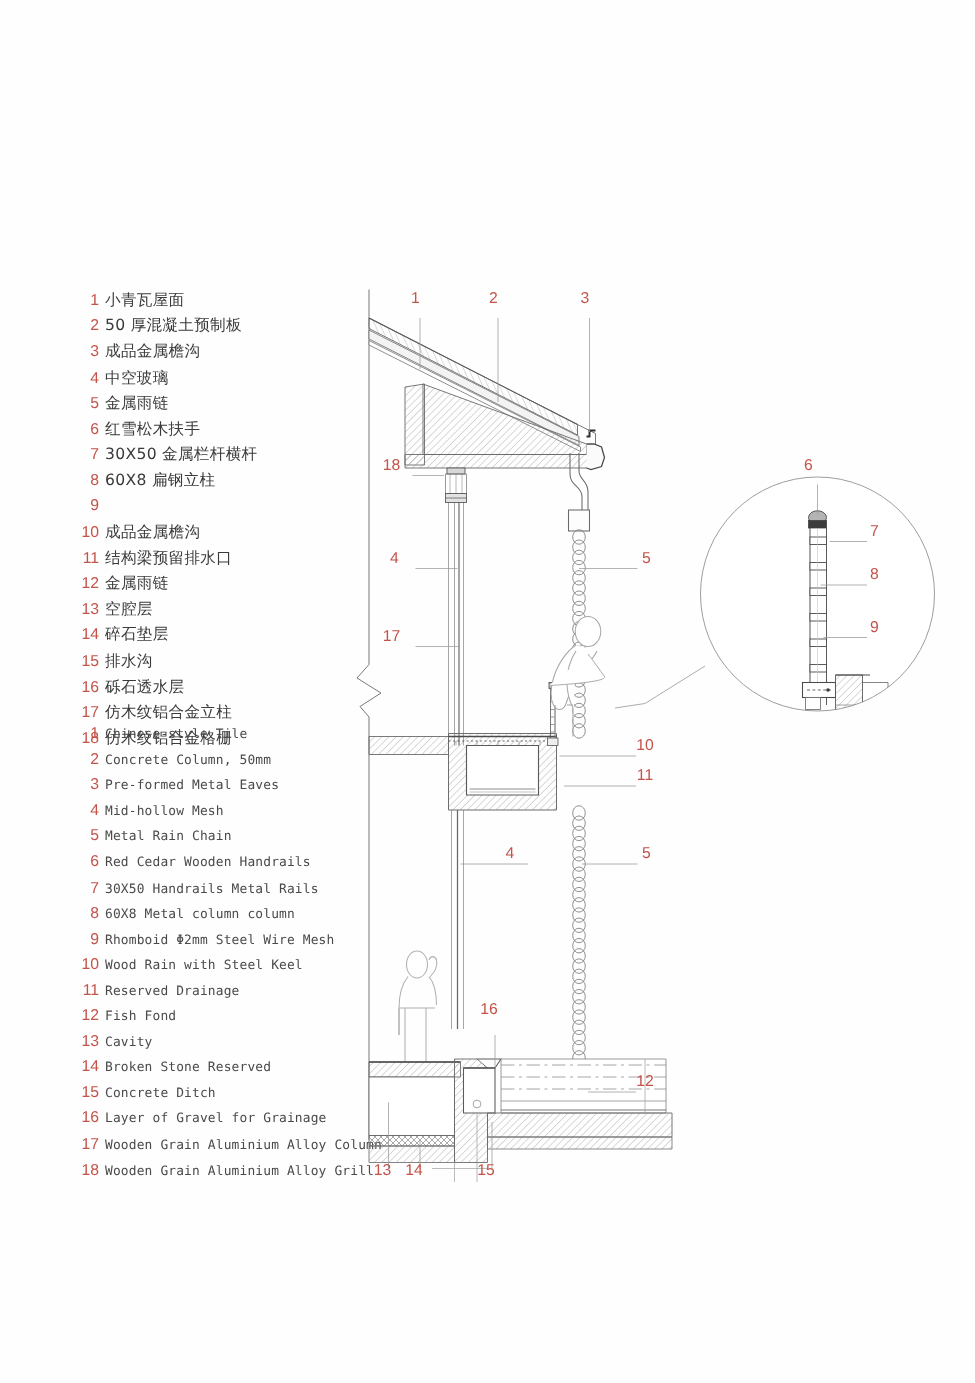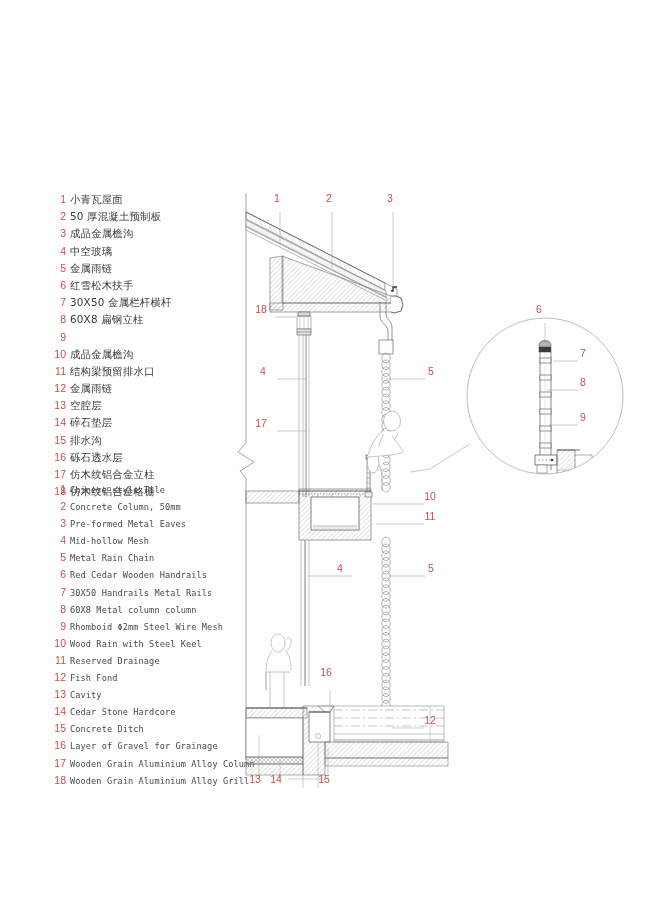--- a/index.html
+++ b/index.html
@@ -199,21 +199,21 @@
       <div class="legend-row">
         <span class="legend-num">12</span>
         <span class="legend-txt">Fish Fond</span>
       </div>
       <div class="legend-row">
         <span class="legend-num">13</span>
         <span class="legend-txt">Cavity</span>
       </div>
       <div class="legend-row">
         <span class="legend-num">14</span>
-        <span class="legend-txt">Cedar Stone Hardcore</span>
+        <span class="legend-txt">Broken Stone Reserved</span>
       </div>
       <div class="legend-row">
         <span class="legend-num">15</span>
         <span class="legend-txt">Concrete Ditch</span>
       </div>
       <div class="legend-row">
         <span class="legend-num">16</span>
         <span class="legend-txt">Layer of Gravel for Grainage</span>
       </div>
       <div class="legend-row">

